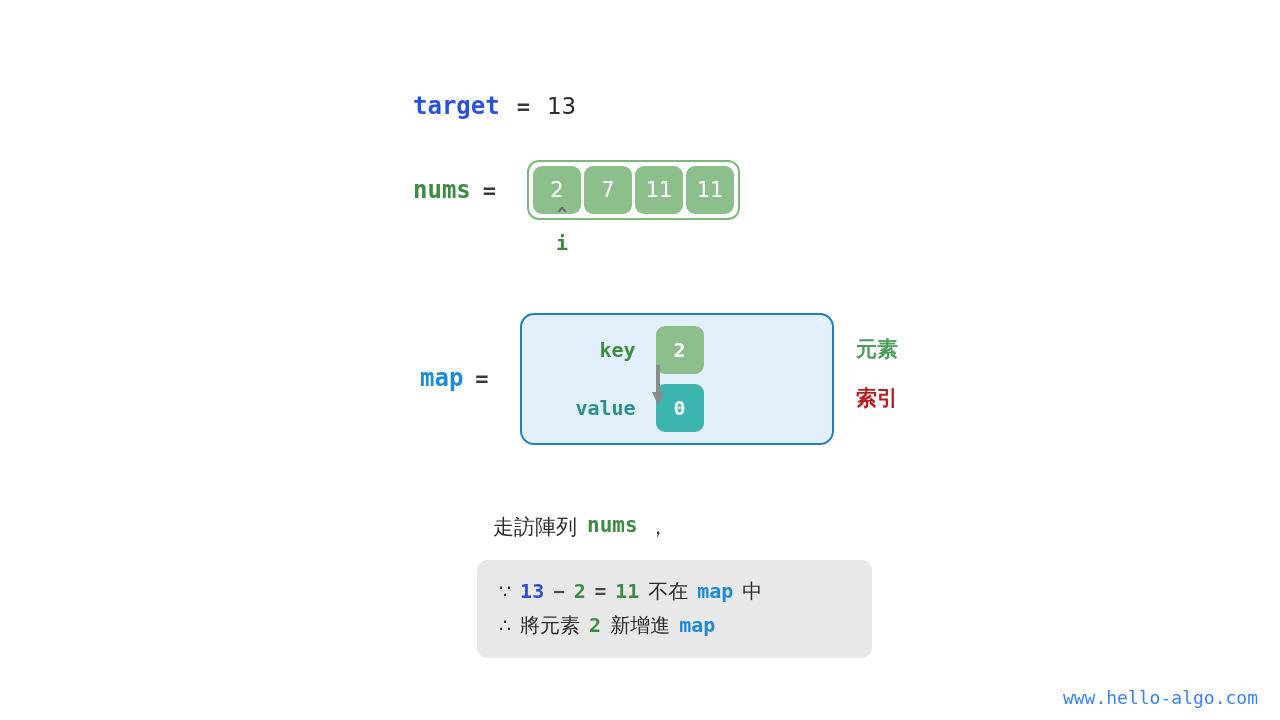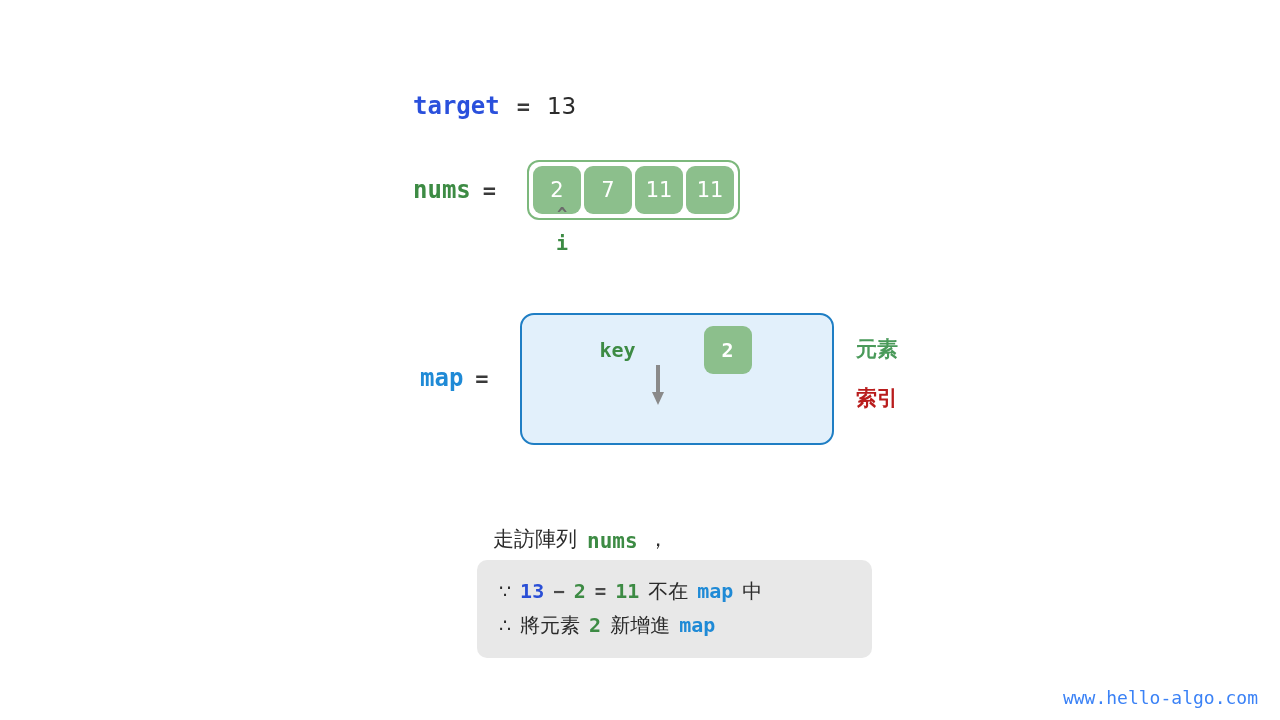--- a/index.html
+++ b/index.html
@@ -81,21 +81,21 @@
     width: 310px; height: 128px;
     background: #e2f0fb;
     border: 2px solid #1f7ec4;
     border-radius: 14px;
     position: relative;
   }
   .map-grid {
     position: absolute; left: 28px; top: 11px;
     display: flex; flex-direction: column; gap: 2px;
   }
-  .map-line { display: flex; align-items: center; gap: 48px; }
+  .map-line { display: flex; align-items: center; }
   .kv-label {
     width: 86px; text-align: right;
     font-family: "DejaVu Sans Mono", monospace;
     font-weight: bold; font-size: 20px;
     padding-right: 20px;
   }
   .kv-label.key { color: #3d8b44; }
   .kv-label.value { color: #2c8f8c; }
   .kv-cell {
     width: 48px; height: 48px;
@@ -122,23 +122,22 @@
     font-family: "DejaVu Sans", sans-serif;
     font-weight: bold; font-size: 21px;
   }
   .side-elem { color: #4a9a5a; text-align: center; }
   .side-index { color: #b91c1c; font-family: Liberation Serif, serif; }
 
   
   .caption {
     position: absolute; left: 493px; top: 513px;
     font-size: 21px; color: #2b2b2b;
-    display: flex; align-items: flex-end; gap: 10px;
-    font-family: "DejaVu Sans", sans-serif;
-    margin-top: 12px;
+    display: flex; align-items: flex-start; gap: 10px;
+    font-family: "DejaVu Sans", sans-serif;
   }
   .caption .mono-green { color: #3d8b44; font-family: "DejaVu Sans Mono", monospace; font-weight: bold; font-size: 21px; }
 
   .note-box {
     position: absolute; left: 477px; top: 560px;
     width: 395px;
     background: #e8e8e8;
     border-radius: 10px;
     padding: 14px 22px 16px 22px;
     box-sizing: border-box;
@@ -208,20 +207,24 @@
       <span class="var-lightblue">map</span>
       <span class="eq">=</span>
     </div>
     <div class="map-box">
       <div class="map-grid">
         <div class="map-line">
           <span class="kv-label key">key</span>
           <span class="kv-cell key-cell">2</span>
         </div>
         <div class="kv-spacer"></div>
+        <div class="map-line">
+          <span class="kv-label value">value</span>
+          <span class="kv-cell value-cell">0</span>
+        </div>
       </div>
     </div>
   </div>
 
   <svg class="map-arrow" viewBox="0 0 14 42">
     <line x1="7" y1="0" x2="7" y2="30" stroke="#8a8a8a" stroke-width="4"></line>
     <polygon points="7,40 1,27 13,27" fill="#8a8a8a"></polygon>
   </svg>
 
   <div class="map-side-labels">

